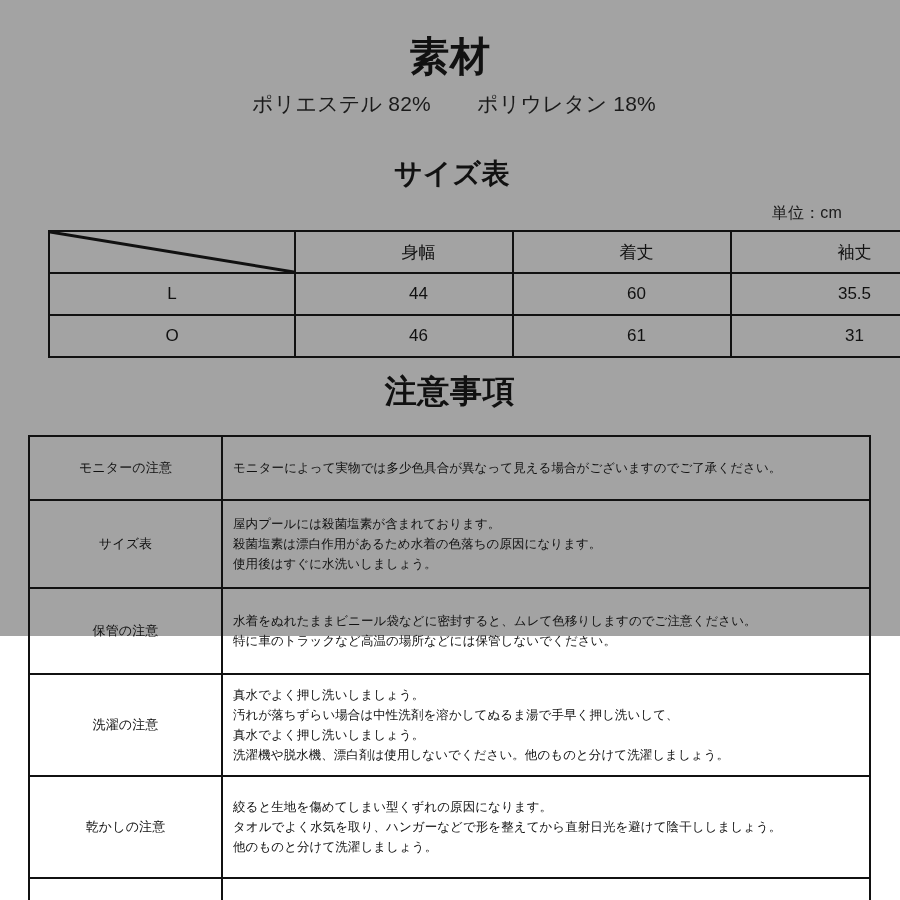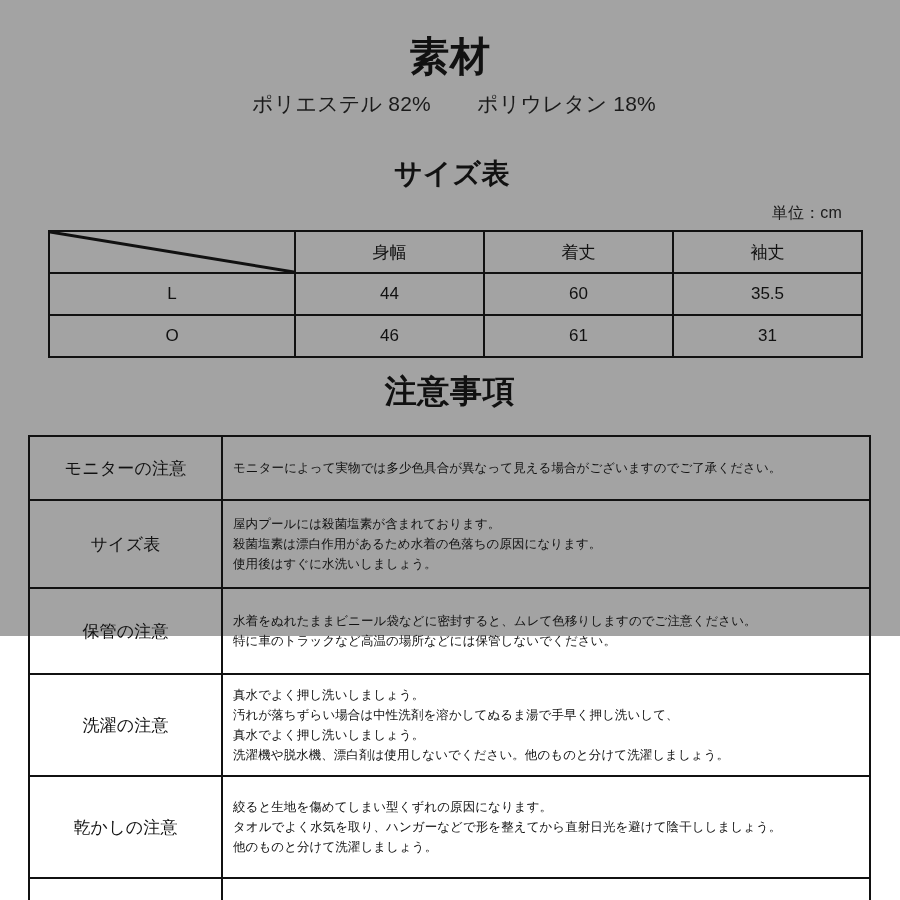--- a/index.html
+++ b/index.html
@@ -88,21 +88,21 @@
     border: 2px solid #111111;
     height: 40px;
     text-align: center;
     vertical-align: middle;
     font-weight: 400;
     font-size: 17px;
     color: #111111;
     padding: 0;
   }
   #size-table .col-label { width: 244px; }
-  #size-table .col-data  { width: 187px; }
+  #size-table .col-data  { width: 187px; padding-left: 29px; }
 
   .diag-cell {
     position: relative;
     padding: 0;
   }
   .diag-cell svg {
     position: absolute;
     left: 0;
     top: 0;
     width: 100%;
@@ -121,21 +121,21 @@
   }
   #care-table td {
     border: 2px solid #111111;
     padding: 0;
     vertical-align: middle;
     color: #111111;
   }
   #care-table .care-label {
     width: 185px;
     text-align: center;
-    font-size: 17px;
+    font-size: 13px;
     letter-spacing: 0.01em;
     padding: 4px 3px;
   }
   #care-table .care-body {
     text-align: left;
     font-size: 12.5px;
     line-height: 1.62;
     padding: 7px 8px 7px 10px;
     letter-spacing: 0.005em;
   }

